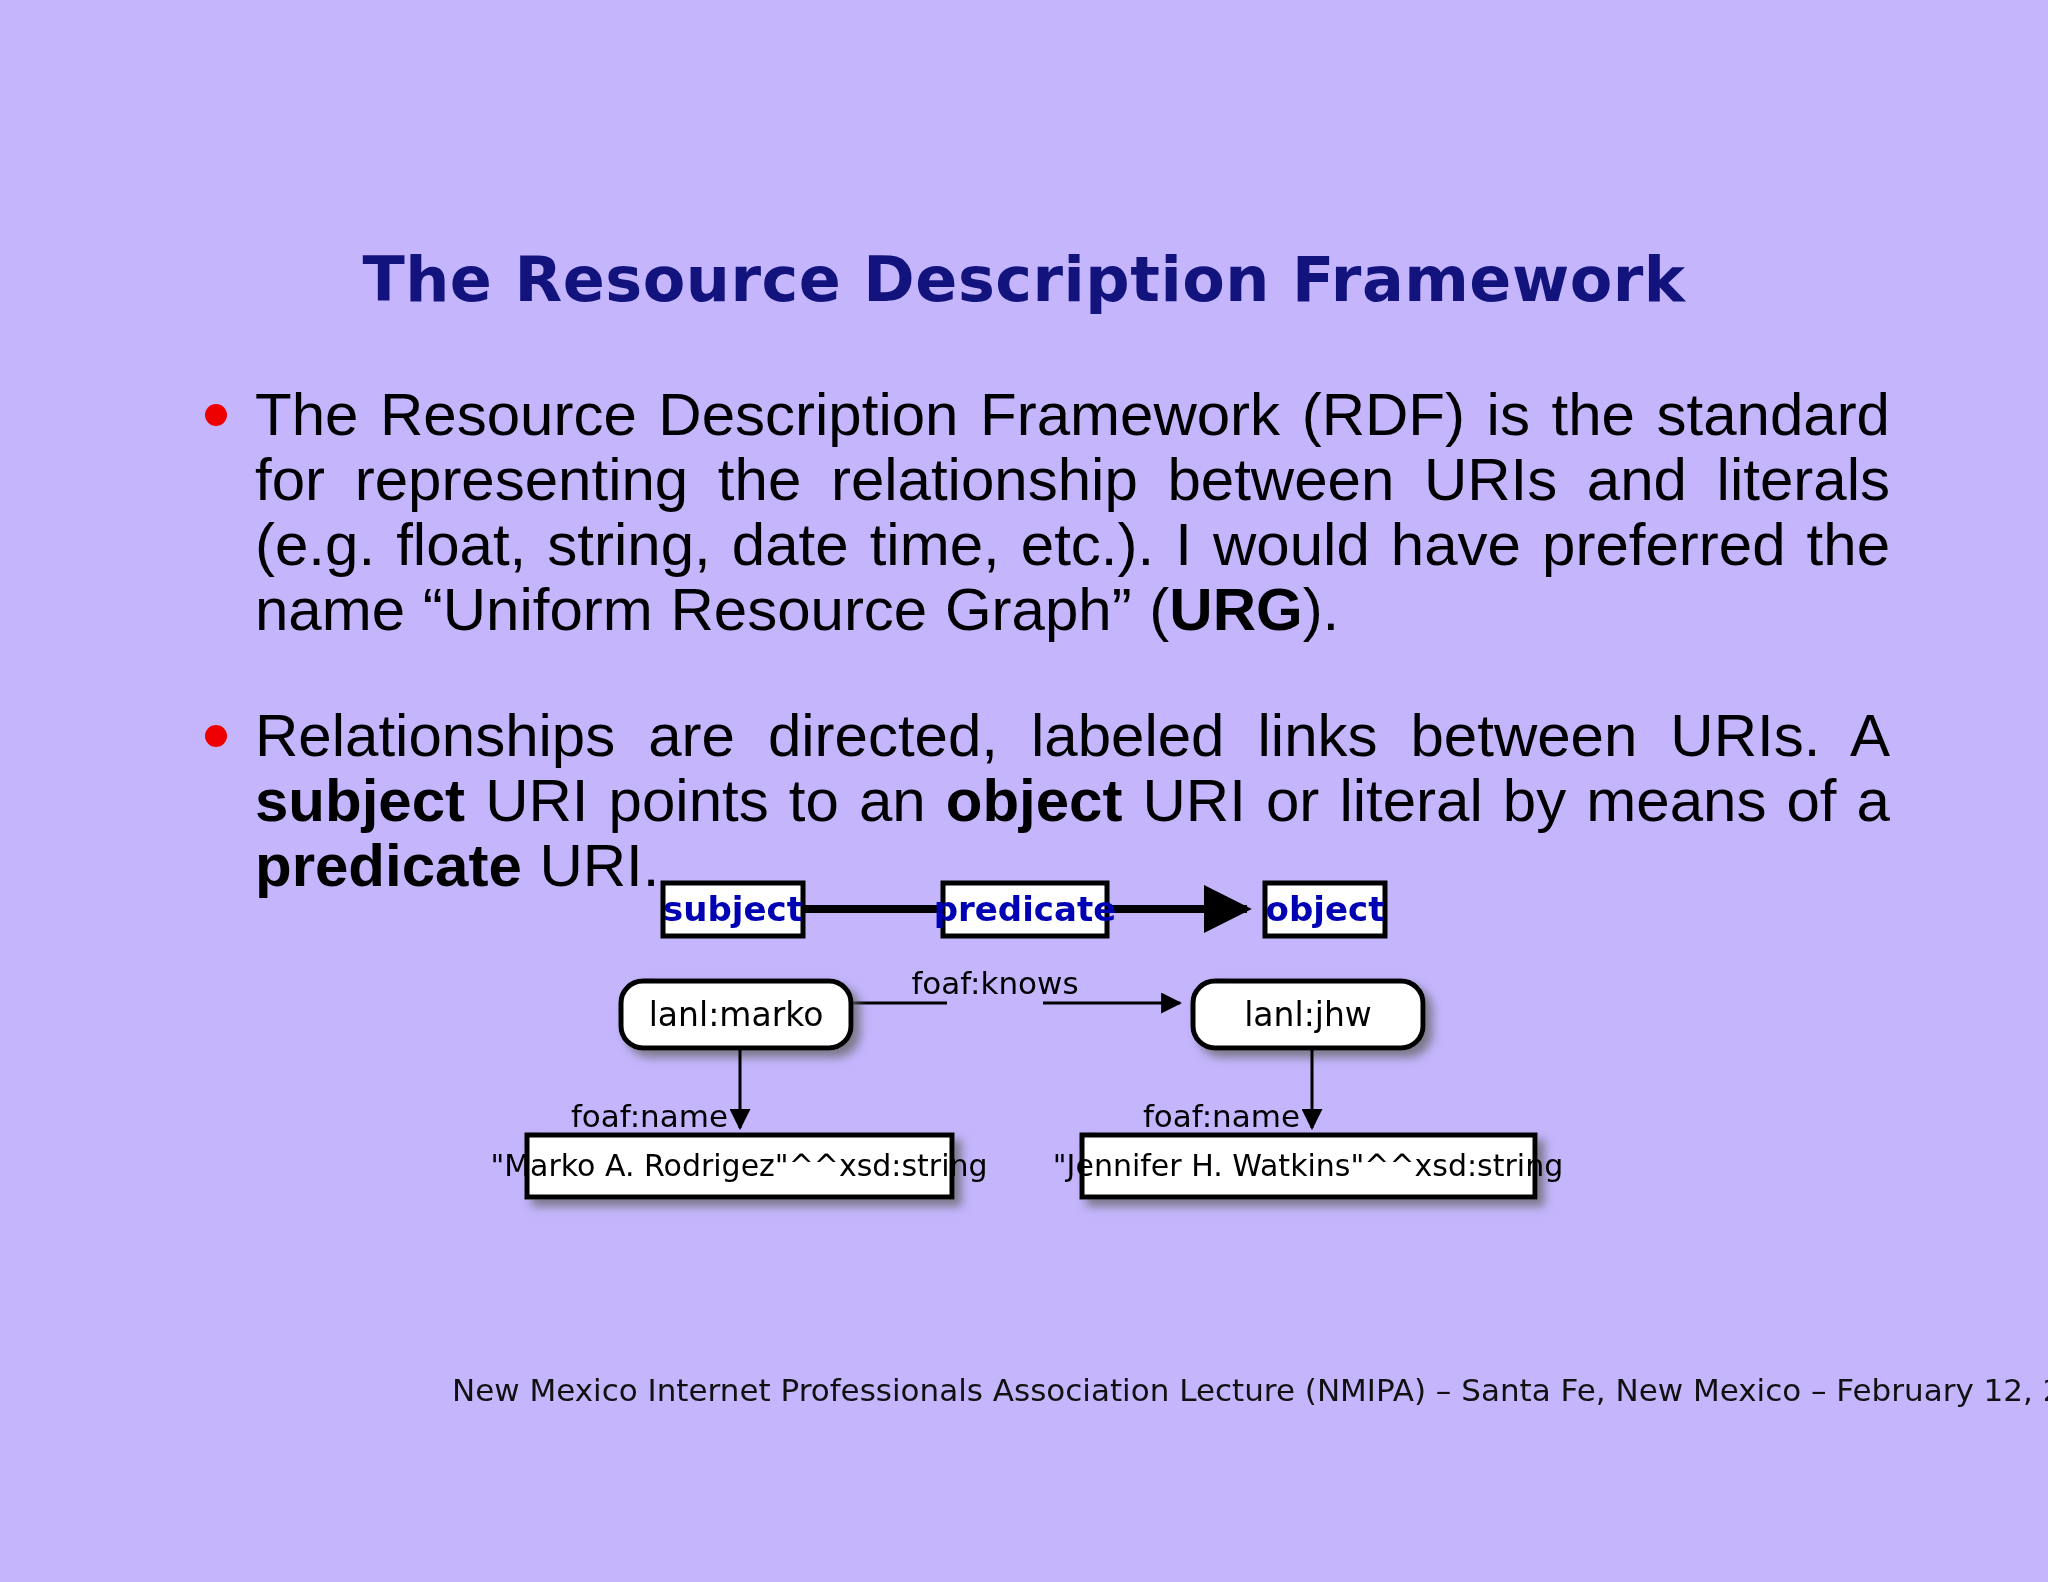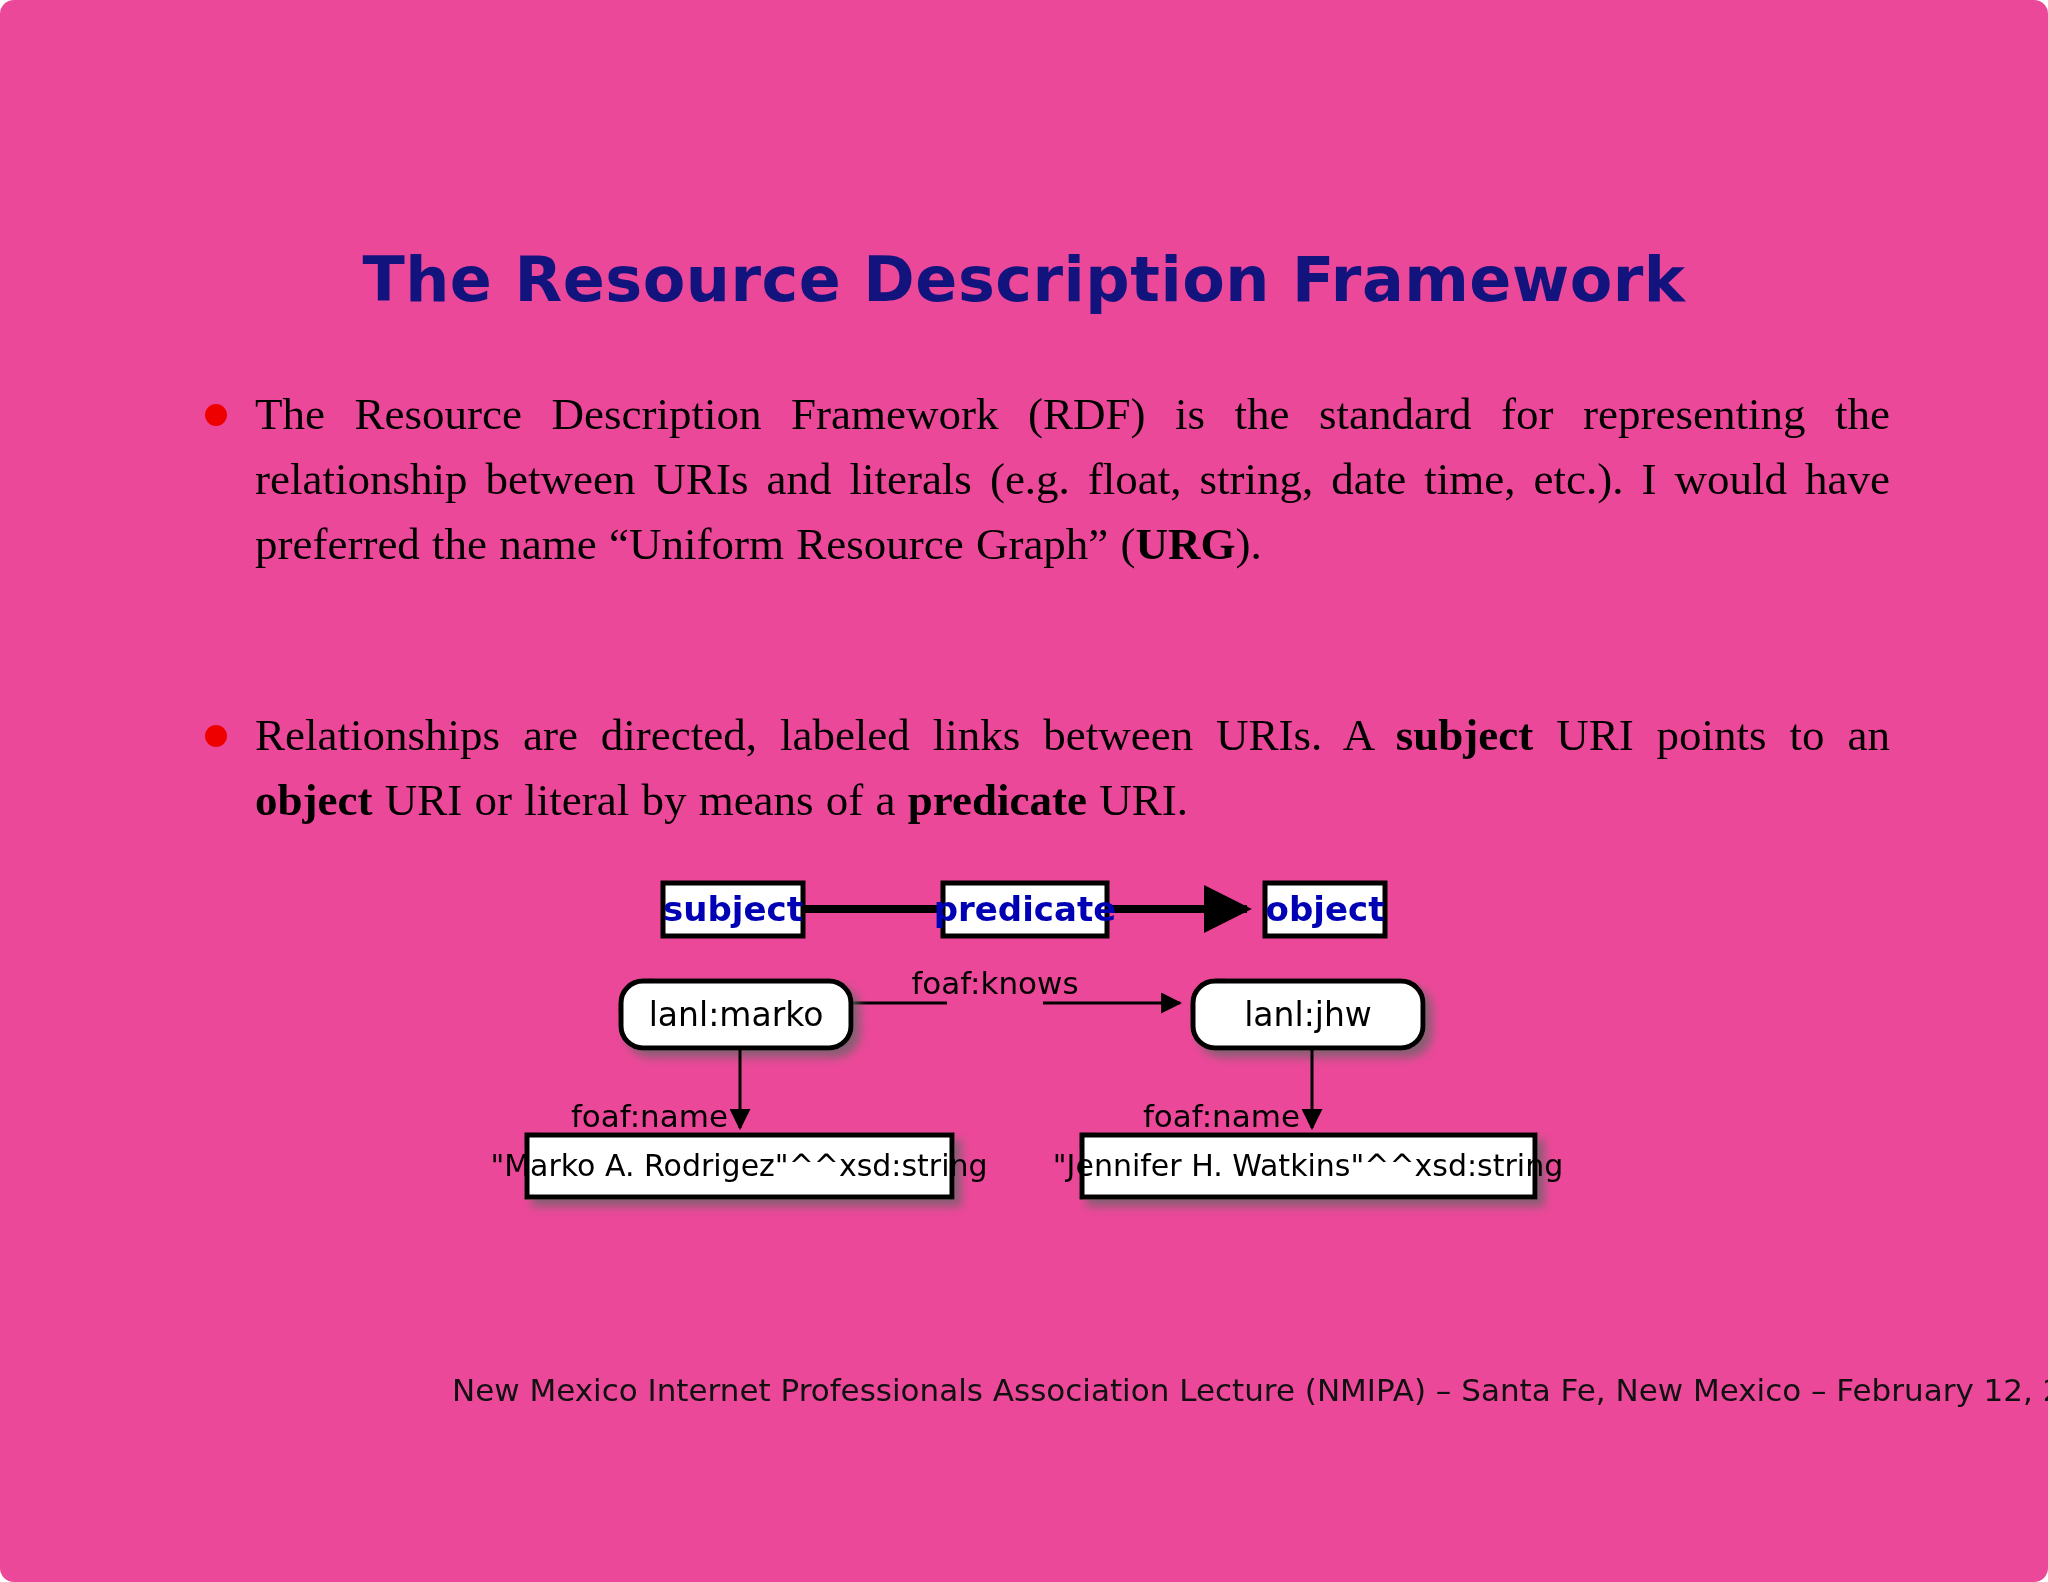--- a/index.html
+++ b/index.html
@@ -15,22 +15,21 @@
     font-family: "DejaVu Sans", sans-serif;
     -webkit-font-smoothing: antialiased;
   }
 
   
   #slide {
     position: absolute;
     left: 0; top: 0;
     width: 2048px;
     height: 1582px;
-    background: #ec4899;
-    border-radius: 14px;
+    background: #c4b5fd;
   }
 
   
   #title {
     position: absolute;
     left: 0;
     top: 243px;
     width: 2048px;
     text-align: center;
     font-family: "DejaVu Sans", sans-serif;
@@ -54,22 +53,22 @@
     position: absolute;
     left: 5px;
     top: 22px;
     width: 22px;
     height: 22px;
     border-radius: 50%;
     background: #ee0000;
   }
   .bullet-text {
     margin-left: 55px;
-    font-family: Liberation Serif, serif;
-    font-size: 45px;
+    font-family: Liberation Sans, sans-serif;
+    font-size: 60px;
     line-height: 65px;
     color: #000000;
     text-align: justify;
     text-justify: inter-word;
     word-spacing: 1px;
   }
   .bullet-text b { font-weight: bold; }
 
   
   #diagram {

